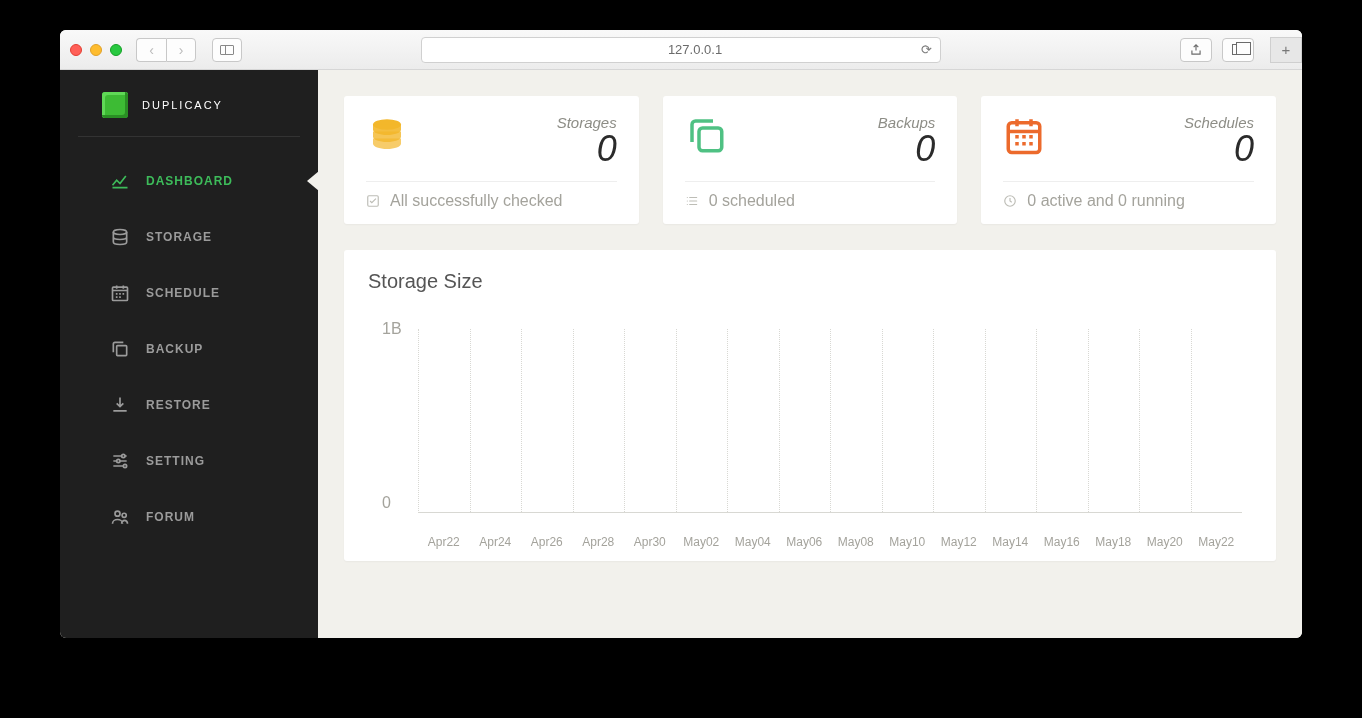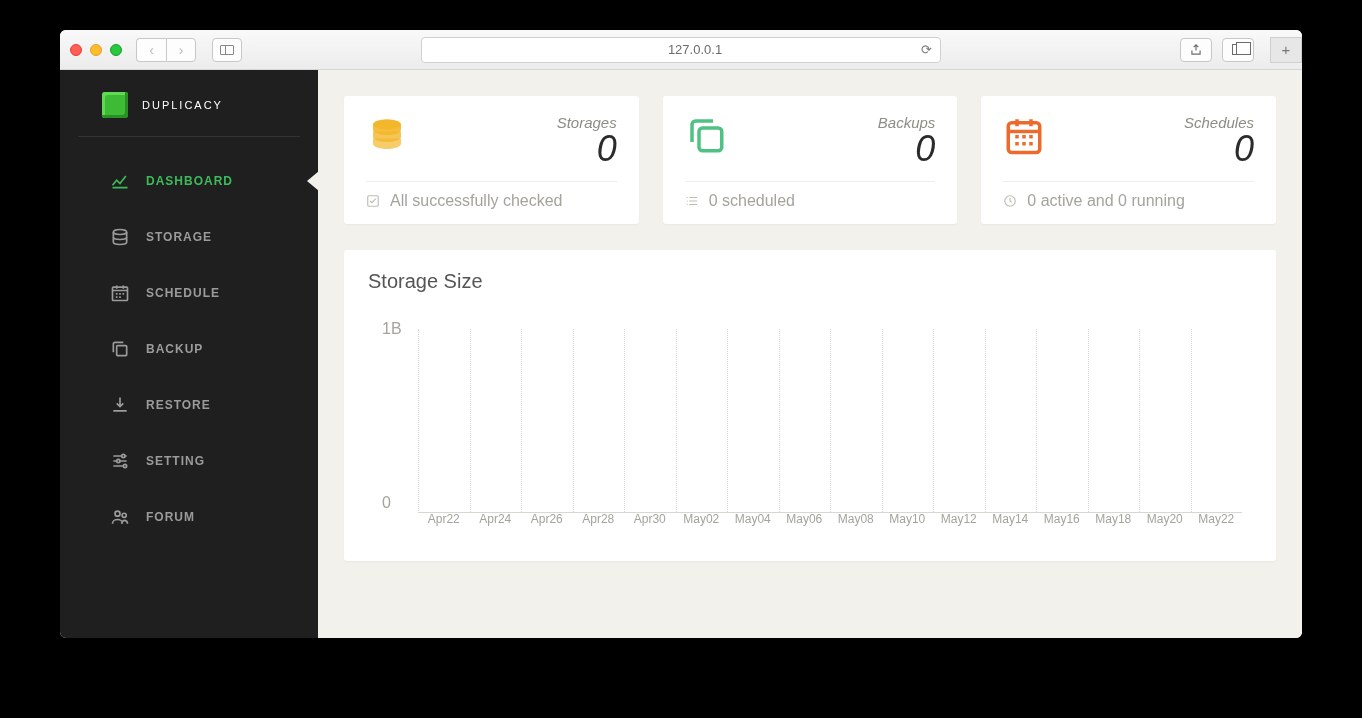--- a/index.html
+++ b/index.html
@@ -144,21 +144,21 @@
     box-shadow:0 1px 2px rgba(0,0,0,0.04);
   }
   .panel-title { color:#555; font-size:20px; font-weight:400; margin-bottom:18px;}
   .chart { position:relative; height:250px; margin-left:50px; margin-right:10px;}
   .chart-grid { position:absolute; left:0; right:0; top:18px; bottom:48px;
     border-left:1px dotted #d8d8d3; border-bottom:1px solid #d8d8d3;
     display:flex;
   }
   .gridline { flex:1; border-right:1px dotted #d8d8d3;}
   .ytick { position:absolute; left:-36px; font-size:16px; color:#a4a39c; transform:translateY(-50%);}
-  .xlabels { position:absolute; left:0; right:0; bottom:35px; display:flex; }
+  .xlabels { position:absolute; left:0; right:0; bottom:12px; display:flex; }
   .xlabel { flex:1; text-align:center; font-size:12px; color:#a4a39c; white-space:nowrap;}
 </style>
 </head>
 <body>
 
 <div class="window">
 
   <div class="titlebar">
     <div class="traffic">
       <div class="tl red"></div>

